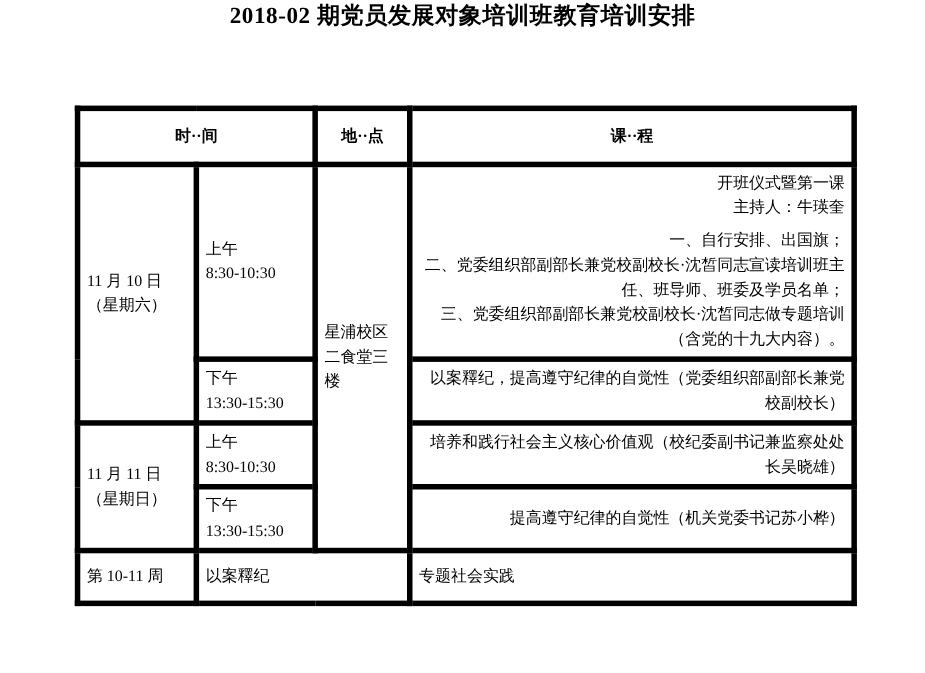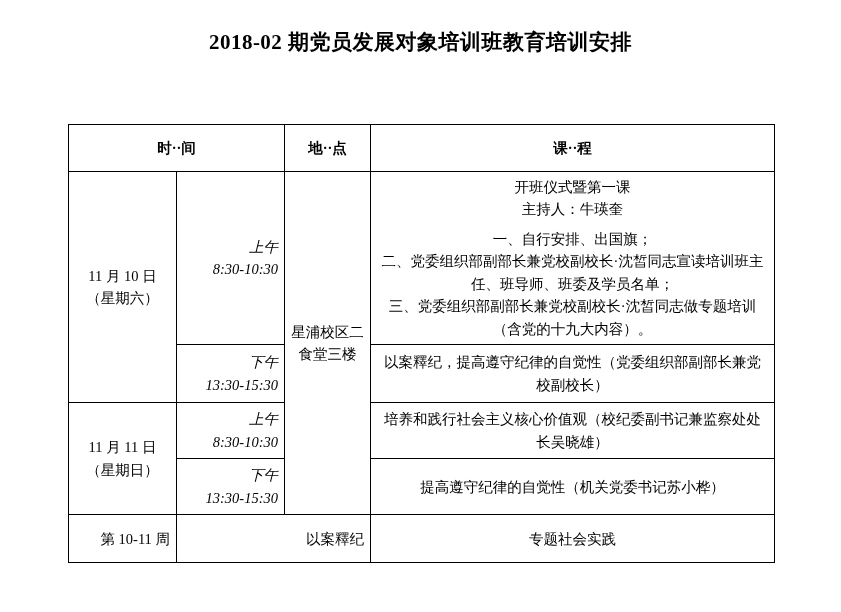--- a/index.html
+++ b/index.html
@@ -19,80 +19,78 @@
     width: 841px;
     height: 612px;
     position: relative;
     box-sizing: border-box;
   }
   .doc-title {
     text-align: center;
     font-size: 21px;
     font-weight: bold;
     letter-spacing: 0.5px;
-    margin-top: 28px;
     margin-bottom: 0;
     font-family: "Liberation Serif", "DejaVu Serif", serif;
   }
   .table-wrap {
     position: absolute;
     left: 68px;
     top: 96px;
     width: 706px;
   }
   table.schedule {
     border-collapse: collapse;
     width: 706px;
     table-layout: fixed;
   }
   table.schedule td {
-    border: 1px solid #000000;
+    border: 5px solid #000000;
     vertical-align: middle;
     font-size: 14.5px;
     line-height: 1.55;
     padding: 4px 6px;
     font-family: "Liberation Serif", "DejaVu Serif", serif;
   }
   .col-time   { width: 108px; }
   .col-ampm   { width: 108px; }
   .col-place  { width: 86px;  }
   .col-course { width: 404px; }
 
   .hdr {
     text-align: center;
     font-weight: bold;
     font-size: 15.5px;
     height: 38px;
     padding: 6px 4px;
   }
   .c-center {
-    text-align: right;
+    text-align: left;
   }
   .c-left {
-    text-align: center;
+    text-align: left;
   }
   .cell-date {
-    text-align: center;
+    text-align: left;
     font-size: 14.5px;
     line-height: 1.75;
   }
   .cell-ampm {
-    text-align: right;
+    text-align: left;
     font-size: 14.5px;
     line-height: 1.7;
-    font-style: italic;
   }
   .cell-place {
-    text-align: center;
+    text-align: left;
     font-size: 14.5px;
     line-height: 1.8;
     padding: 4px 2px;
   }
   .cell-course {
-    text-align: center;
+    text-align: right;
     font-size: 14.5px;
     line-height: 1.62;
     padding: 6px 8px;
     margin-left: 28px;
   }
   .course-block p {
     margin: 0;
   }
   .blankline {
     height: 7px;

